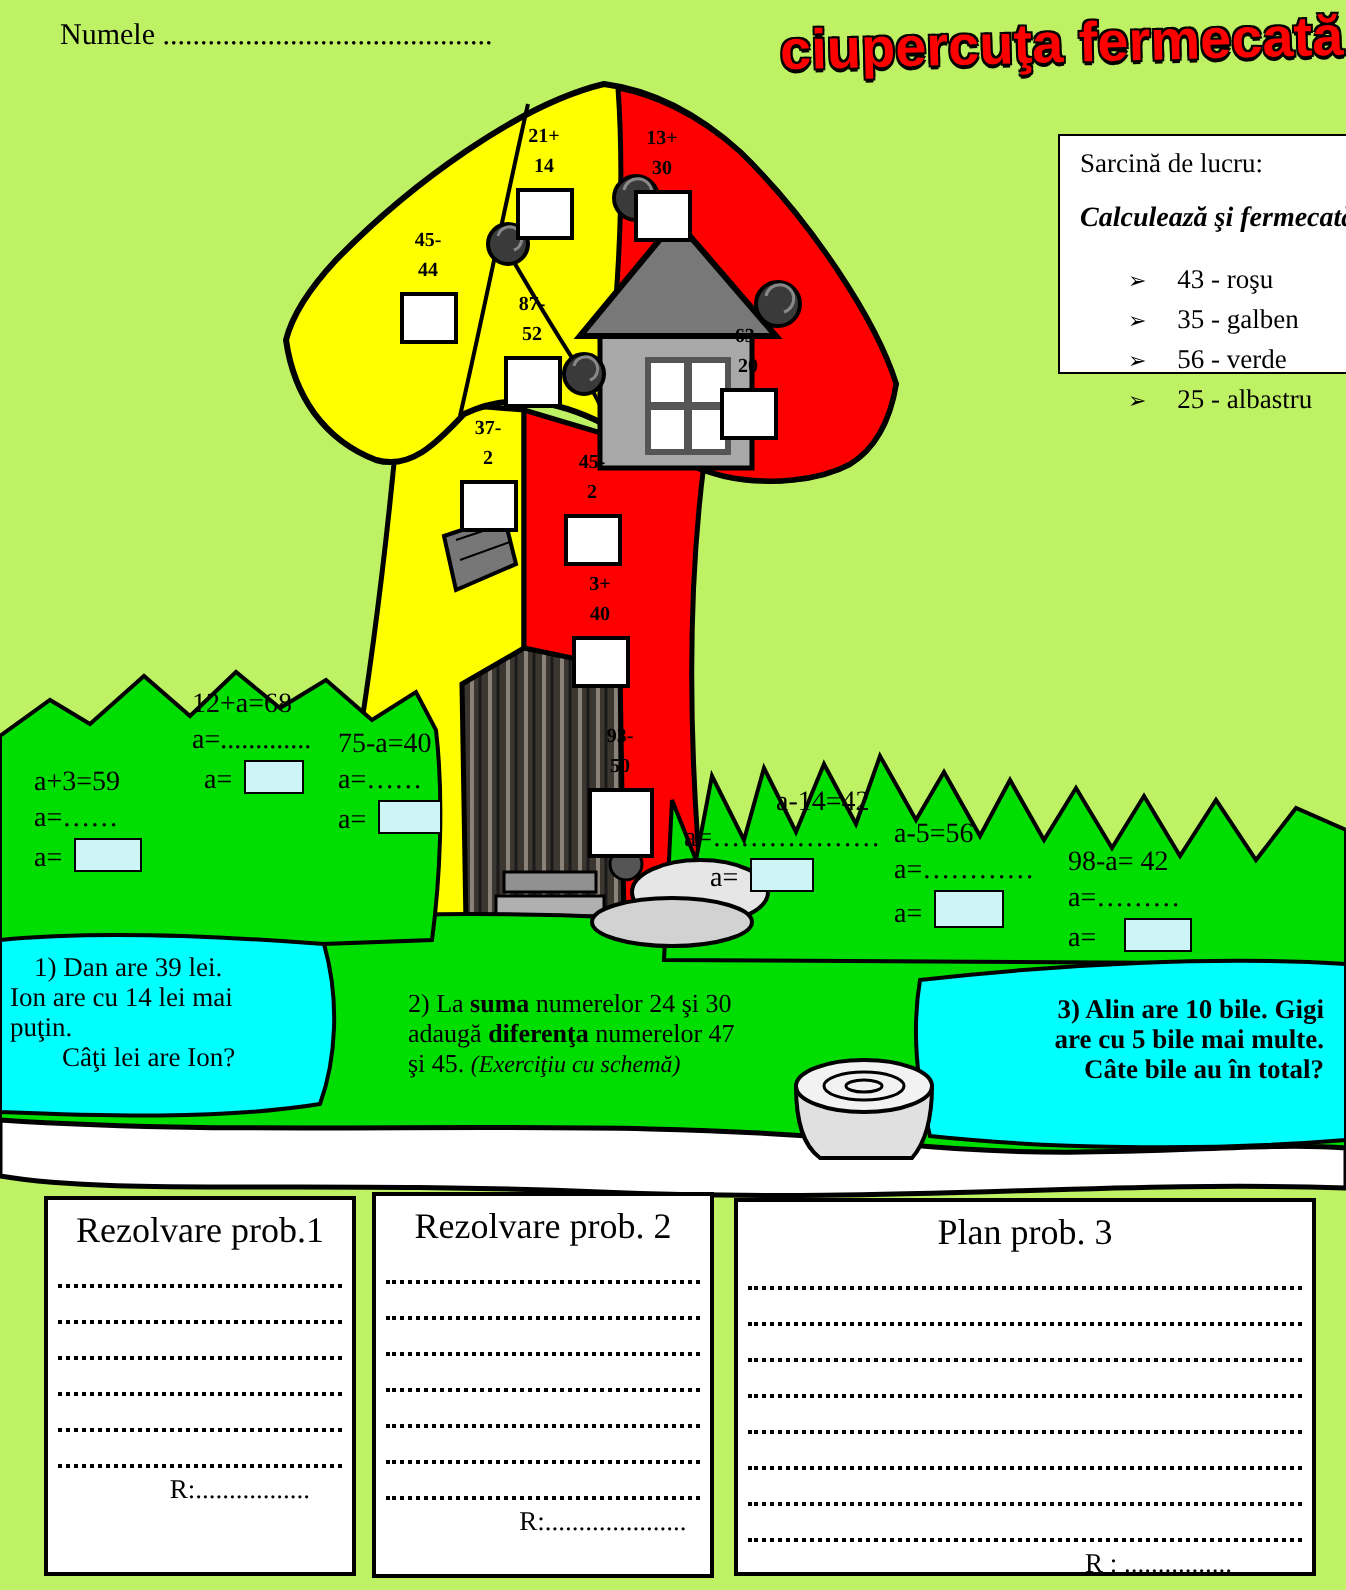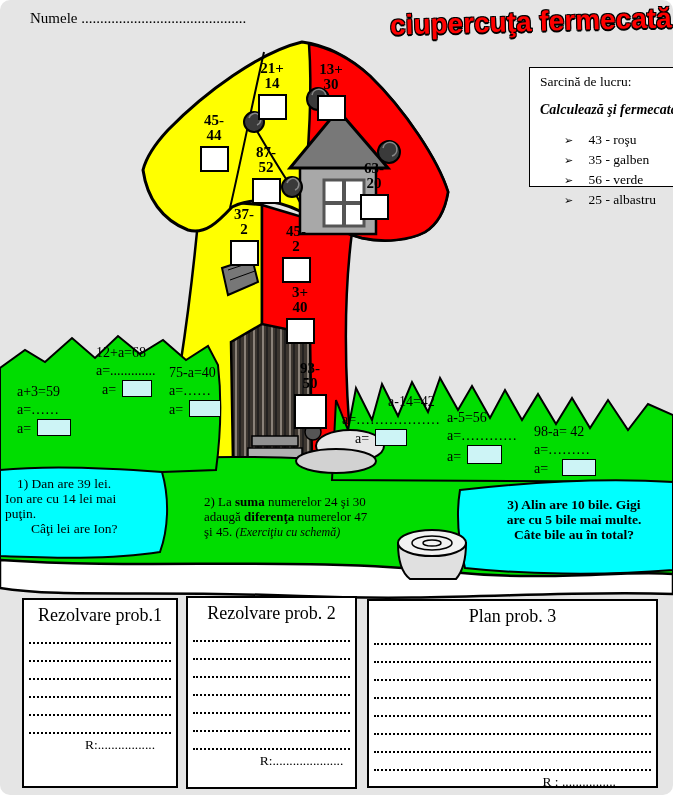--- a/index.html
+++ b/index.html
@@ -1,44 +1,44 @@
 <!DOCTYPE html>
 <html><head>
 <meta charset="utf-8">
 <style>
   html,body{margin:0;padding:0;background:#fff;}
-  #canvas{position:relative;width:673px;height:795px;background:#e5e5e5;overflow:hidden;
-          font-family:"Liberation Serif",serif;color:#000;border-radius:10px;}
+  #canvas{position:relative;width:673px;height:795px;background:#bef264;overflow:hidden;
+          font-family:"Liberation Serif",serif;color:#000;}
   .abs{position:absolute;}
   svg{position:absolute;left:0;top:0;z-index:1;pointer-events:none;}
   .txt{z-index:3;}
   
   .name-line{left:30px;top:10px;font-size:15px;}
   .wordart{left:390px;top:6px;font-family:"Liberation Sans",sans-serif;font-weight:bold;
            font-size:28px;color:#ff0000;letter-spacing:0px;transform:rotate(-1.5deg);
            text-shadow:-1px -1px 0 #000,1px -1px 0 #000,-1px 1px 0 #000,1px 1px 0 #000,0 2px 0 #000;}
   
   .taskbox{left:487px;top:67px;width:180px;height:120px;border:1px solid #000;background:#fff;
            padding:6px 10px;box-sizing:border-box;z-index:3;margin-left:42px;}
   .taskbox .head{font-size:13.5px;}
   .taskbox .sub{font-size:14px;font-weight:bold;font-style:italic;margin-top:12px;}
   .taskbox ul{list-style:none;margin:12px 0 0 0;padding:0 0 0 24px;}
   .taskbox li{font-size:13.5px;line-height:19px;}
   .taskbox .blt{margin-right:12px;font-family:"DejaVu Sans",sans-serif;font-size:11px;}
   
   .ex{width:44px;text-align:center;z-index:3;}
-  .exl{font-weight:bold;font-size:15px;line-height:15px;font-family:Liberation Serif, serif;}
+  .exl{font-weight:bold;font-size:10px;line-height:15px;font-family:Liberation Serif, serif;}
   .abox{margin:3px auto 0;background:#fff;border:2px solid #000;width:25px;height:22px;}
   
   .eqb{font-size:14px;line-height:18px;z-index:3;}
   .sbox{display:inline-block;width:32px;height:15px;border:1px solid #000;background:#cdf4f6;
         vertical-align:-3px;margin-left:6px;}
   
   .prob{font-size:13.5px;line-height:15px;z-index:3;}
-  .prob.bold{font-weight:bold;text-align:center;}
+  .prob.bold{font-weight:bold;text-align:right;}
   .note{font-style:italic;font-size:12px;}
   
   .ansec{border:2px solid #000;background:#fff;z-index:3;box-sizing:border-box;}
   .ansec .ttl{text-align:center;font-size:18px;margin-top:5px;}
   .dline{height:16px;border-bottom:2px dotted #000;margin:0 5px;}
   .rline{font-size:13.5px;margin-top:3px;text-align:center;}
 </style>
 </head>
 <body>
 

